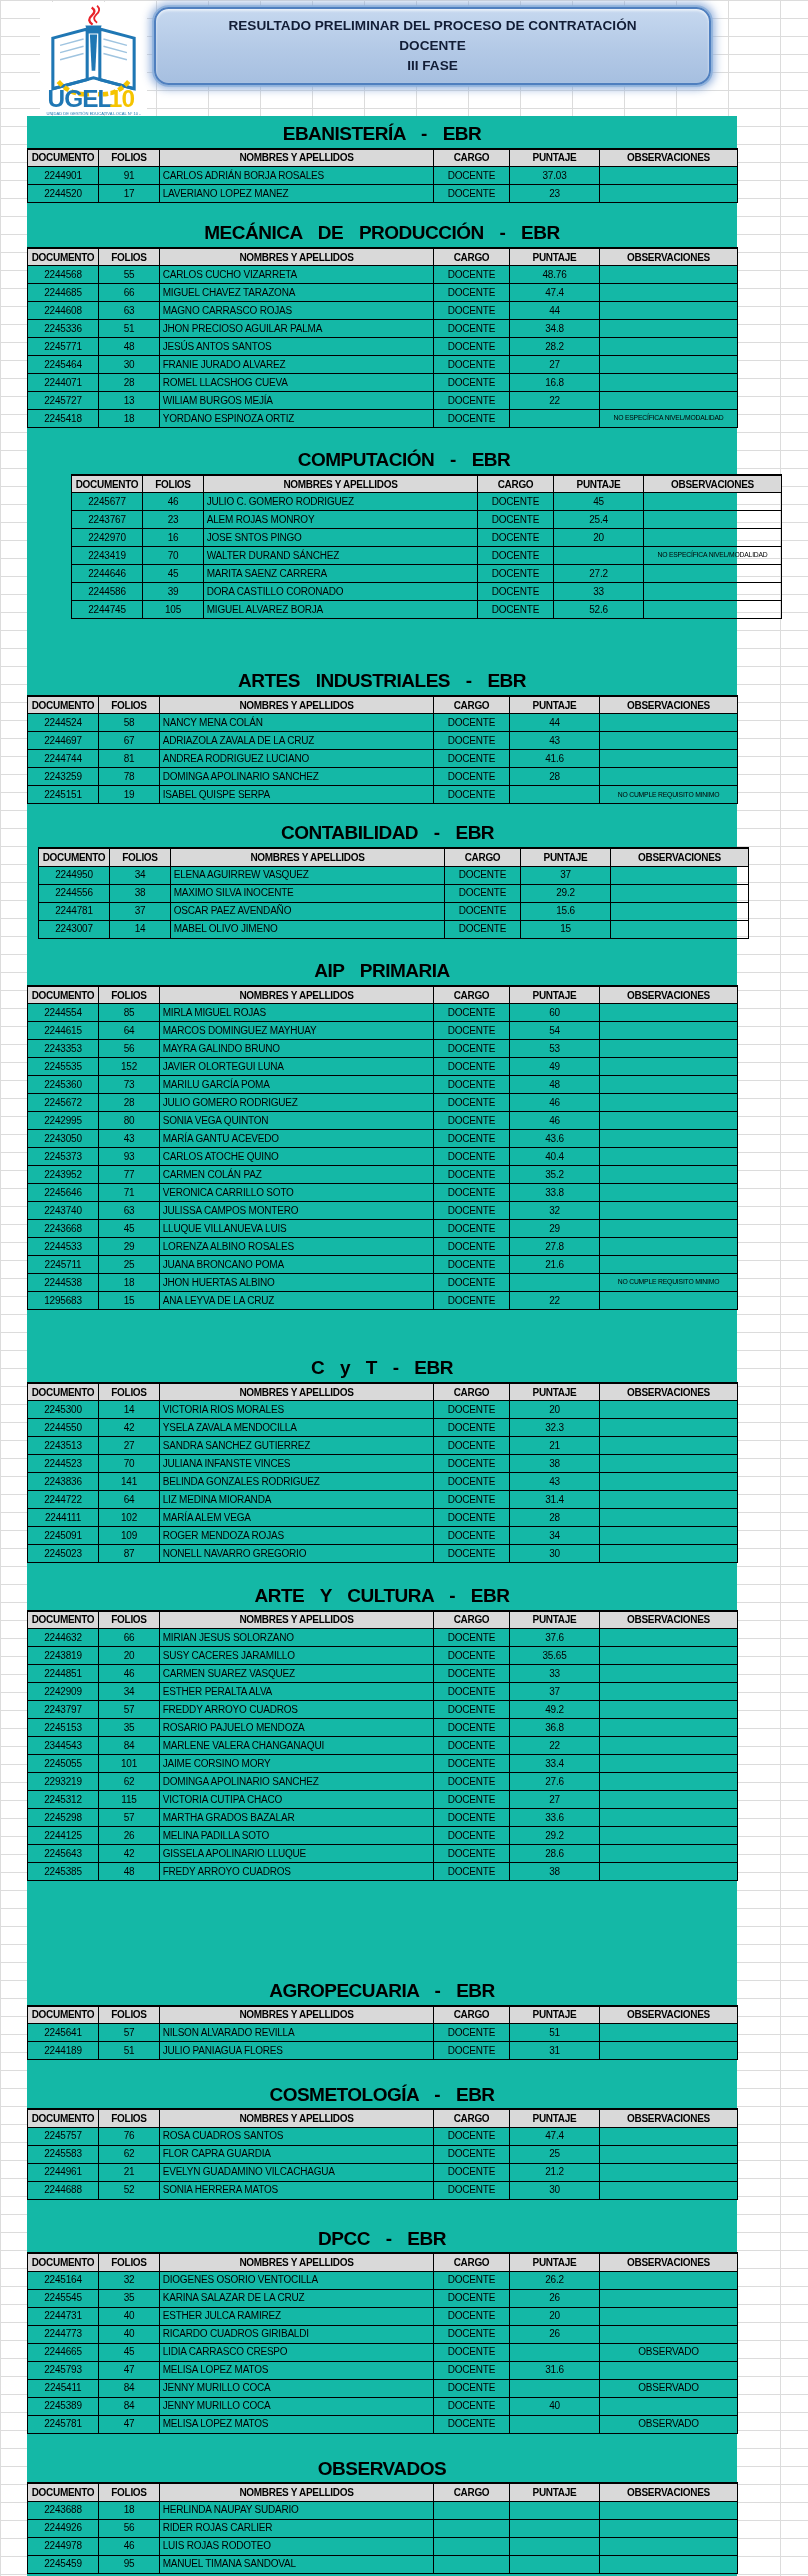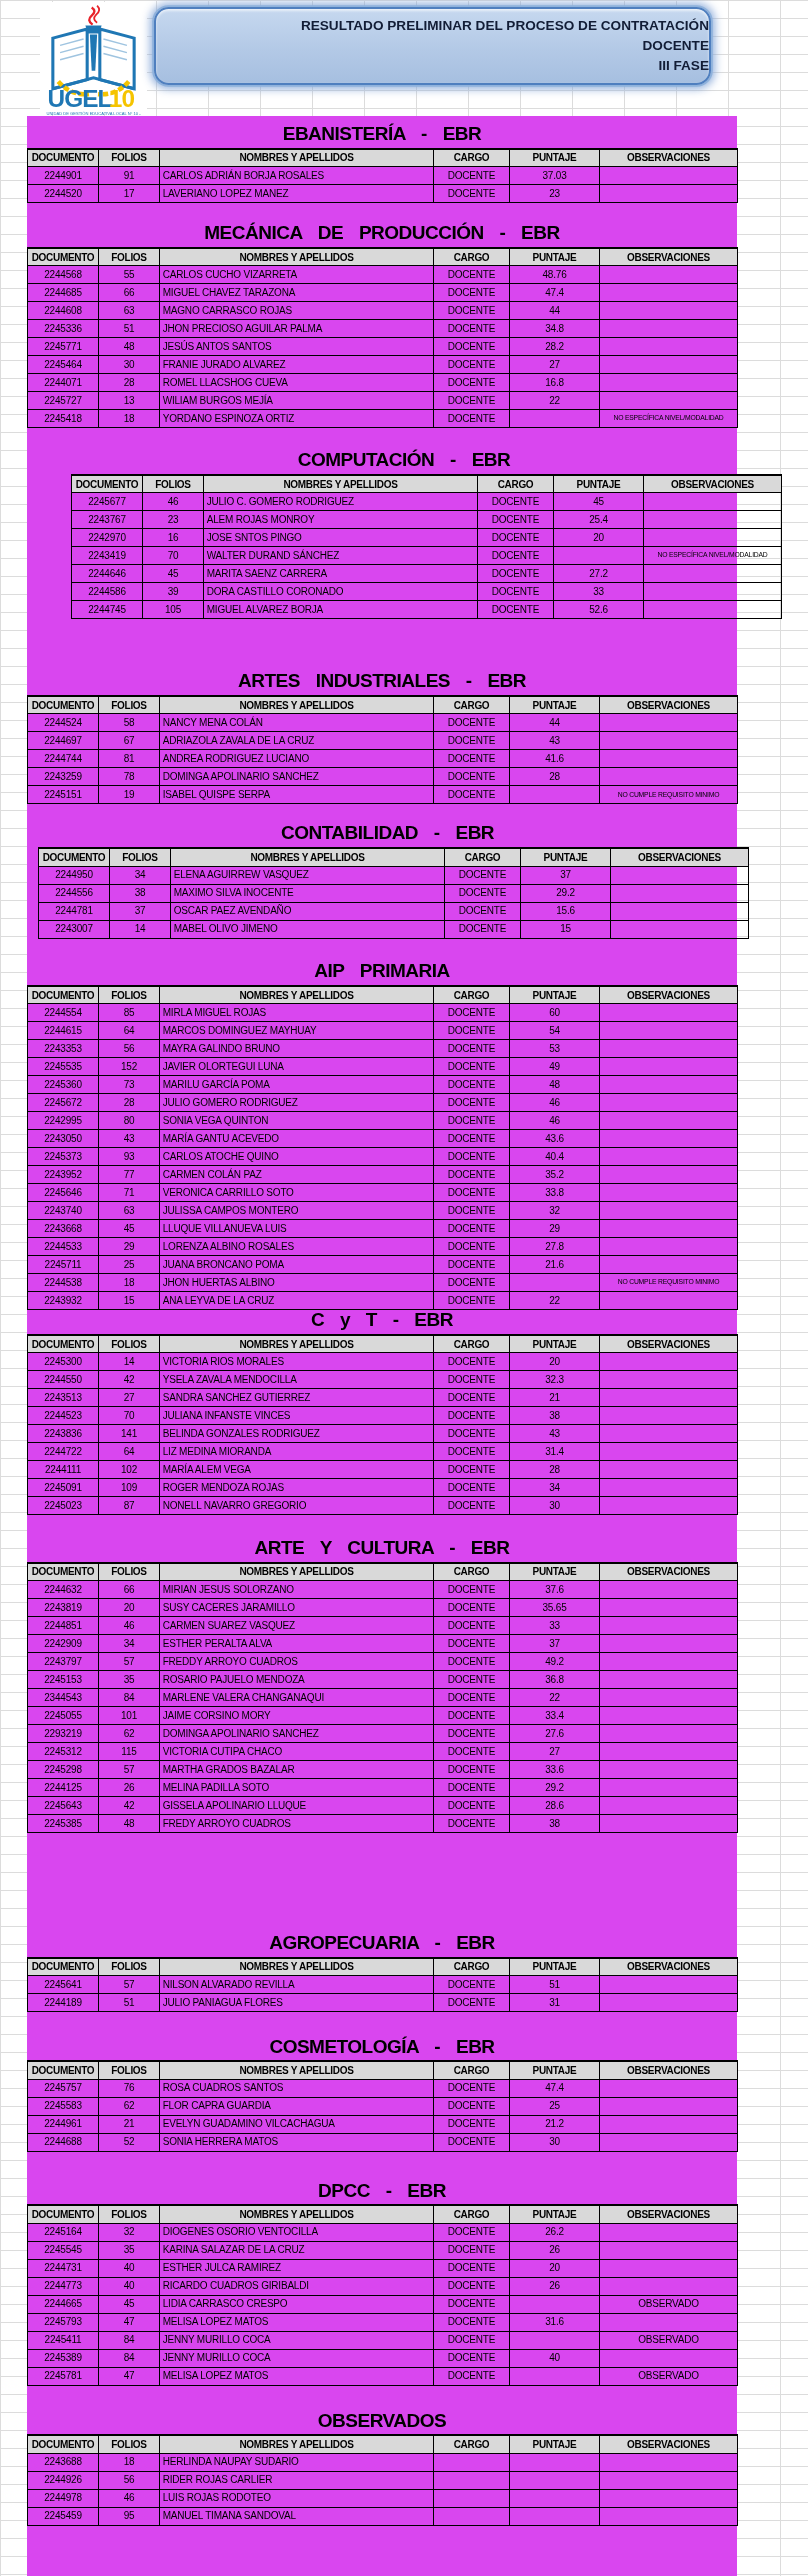--- a/index.html
+++ b/index.html
@@ -9,30 +9,30 @@
     background-color:#ffffff;
     background-image:
       linear-gradient(to right, #dcdcdc 0.9px, transparent 0.9px),
       linear-gradient(to bottom, #dcdcdc 0.9px, transparent 0.9px);
     background-size:52px 18px;
     overflow:hidden;
   }
   
   .content{
     position:absolute;left:27px;top:116px;width:710px;height:2460px;
-    background:#d946ef;
+    background:#14b8a6;
   }
   
   .logo{position:absolute;left:40px;top:1.8px;width:107px;height:112px;background:#fff;}
   .title-box{
     position:absolute;left:154px;top:7.2px;width:553px;height:74px;
     background:linear-gradient(180deg,#c6d8ef 0%,#b3c9e6 55%,#a6bfe0 100%);
     border:2.7px solid #4f7fbf;border-radius:14.5px;
     box-shadow:0 0 0 1.8px #8fb2dc, 0 0 9px 3.6px rgba(130,165,215,0.85), inset 0 1.8px 2.7px rgba(255,255,255,0.7);
-    display:flex;flex-direction:column;justify-content:center;align-items:flex-end;
+    display:flex;flex-direction:column;justify-content:center;align-items:center;
     gap:3.6px;
   }
   .title-box div{
     font-weight:bold;font-size:13.6px;color:#121d36;letter-spacing:0;
     line-height:16.3px;text-align:center;
   }
   
   .sec-title{
     margin:0 0 3.6px 0;font-size:19px;line-height:20px;font-weight:bold;color:#000;
     text-align:center;word-spacing:11px;letter-spacing:-0.5px;
@@ -578,31 +578,31 @@
             </tr>
             <tr>
               <td>2244538</td>
               <td>18</td>
               <td class="c-name">JHON HUERTAS ALBINO</td>
               <td>DOCENTE</td>
               <td></td>
               <td class="c-obs-note">NO CUMPLE REQUISITO MINIMO</td>
             </tr>
             <tr>
-              <td>2243932</td>
+              <td>1295683</td>
               <td>15</td>
               <td class="c-name">ANA LEYVA DE LA CRUZ</td>
               <td>DOCENTE</td>
               <td>22</td>
               <td></td>
             </tr>
           </tbody>
         </table>
       </section>
-      <section style="">
+      <section style="margin-top: 48px;">
         <h2 class="sec-title">C y T - EBR</h2>
         <table class="results">
           <colgroup>
             <col class="col-doc">
             <col class="col-fol">
             <col class="col-nom">
             <col class="col-car">
             <col class="col-pun">
             <col class="col-obs">
           </colgroup>

